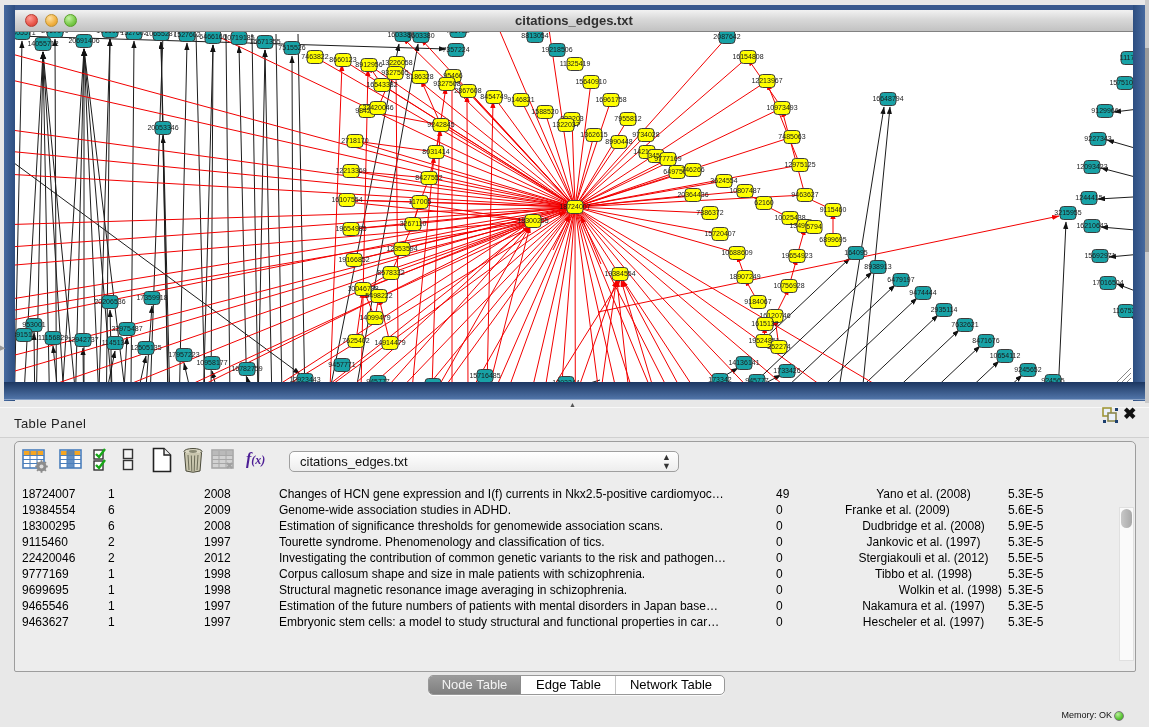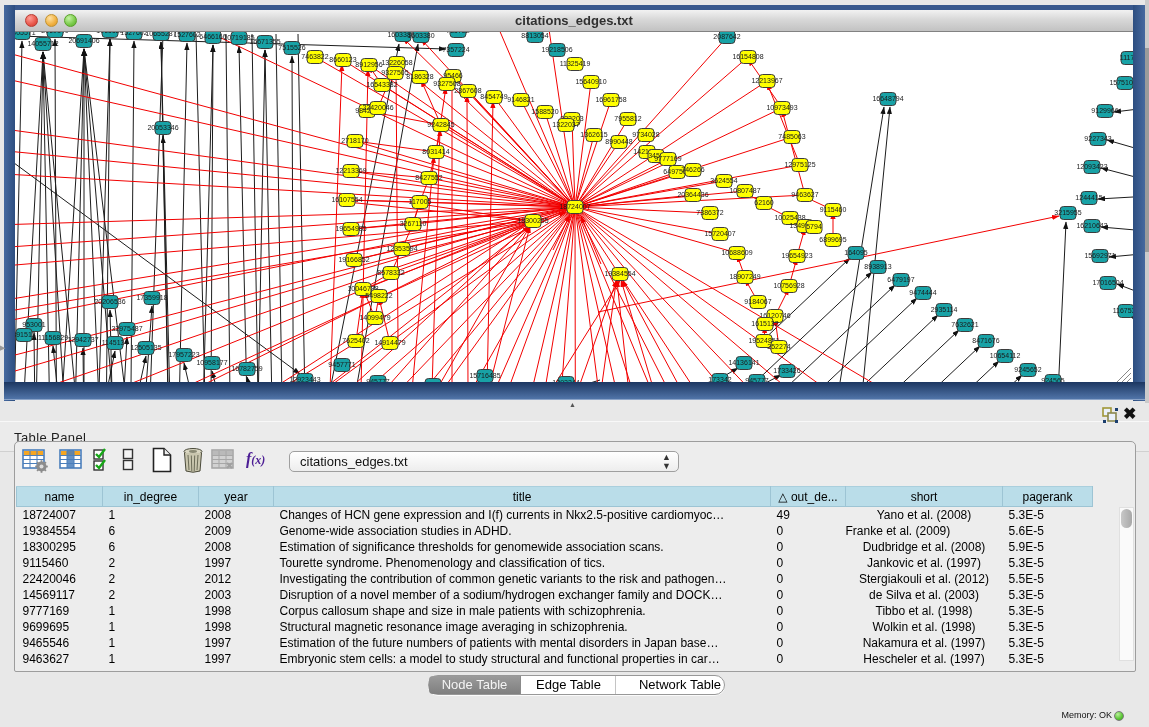--- a/index.html
+++ b/index.html
@@ -28,21 +28,21 @@
   .tl { width:13px; height:13px; border-radius:50%; top:14px; }
   #tl-r { left:25px; background:radial-gradient(circle at 35% 30%,#ff9d96,#e8574a 60%,#c93b30); border:1px solid #b93a31;}
   #tl-y { left:45px; background:radial-gradient(circle at 35% 30%,#ffe1a2,#f0b03f 60%,#d69431); border:1px solid #c2922f;}
   #tl-g { left:64px; background:radial-gradient(circle at 35% 30%,#c4f3a5,#79ca48 60%,#5aab33); border:1px solid #58a028;}
   #canvas { left:15px; top:32px; width:1118px; height:350px; background:#fff; }
 
   
   #caret { left:569px; top:402px; width:12px; height:6px; color:#555; font-size:7px; line-height:5px; z-index:9;}
 
   
-  #tphead { left:0; top:421px; width:1149px; height:31px; background:#ebebeb;
+  #tphead { left:0; top:407px; width:1149px; height:31px; background:#ebebeb;
             border-top:1px solid #f8f8f8; border-bottom:1px solid #d0d0d0;}
   #tphead .lbl { position:absolute; left:14px; top:8px; font-size:13px; color:#1f1f1f; letter-spacing:.4px;}
   #flt { left:1102px; top:407px; }
   #xbtn { left:1123px; top:404px; font-size:16px; font-weight:bold; color:#111; }
 
   
   #tc { left:14px; top:441px; width:1122px; height:231px; background:#ededed;
         border:1px solid #9d9d9d; border-radius:5px 5px 2px 2px; }
 
   
@@ -62,26 +62,26 @@
   td { height:16px; padding:0 0 0 6px; font-size:12px; white-space:nowrap; overflow:hidden;
        color:#000; }
   
   #vsb { left:1119px; top:507px; width:15px; height:154px; background:#fafafa;
          border:1px solid #e0e0e0; }
   #vsbthumb { left:1121px; top:509px; width:11px; height:19px; background:linear-gradient(90deg,#c8c8c8,#a8a8a8);
               border-radius:6px; }
 
   
   #tabs { left:428px; top:675px; width:297px; height:20px; background:#fff;
-          border:1px solid #989898; border-radius:10px; box-shadow:0 1px 0 rgba(255,255,255,.8);}
+          border:1px solid #989898; border-radius:5px; box-shadow:0 1px 0 rgba(255,255,255,.8);}
   .seg { position:absolute; top:0; height:18px; font-size:13px; line-height:18px; text-align:center; color:#000;}
   #seg1 { left:0; width:92px; background:linear-gradient(180deg,#9b9b9b,#7f7f7f); color:#f4f4f4;
           border-radius:4px 0 0 4px; border-right:1px solid #8b8b8b;}
   #seg2 { left:93px; width:94px; border-right:1px solid #c4c4c4;}
-  #seg3 { left:188px; width:108px;margin-left:9px; }
+  #seg3 { left:188px; width:108px; }
   #mem { right:37px; top:710px; font-size:9px; color:#111; }
   #memdot { left:1114px; top:711px; width:10px; height:10px; border-radius:50%;
             background:radial-gradient(circle at 35% 30%,#b9f19a,#59c434 60%,#3da51e); border:1px solid #7a7a7a;}
 
   
   #lhandle { left:0px; top:341px; width:5px; height:14px; color:#9a9a9a; font-size:7px; line-height:14px;}
 </style>
 </head>
 <body>
 
@@ -989,29 +989,20 @@
     <colgroup>
       <col style="width:86px">
       <col style="width:96px">
       <col style="width:75px">
       <col style="width:497px">
       <col style="width:75px">
       <col style="width:157px">
       <col style="width:90px">
     </colgroup>
     <tbody>
-      <tr>
-      <th>name</th>
-        <th>in_degree</th>
-        <th>year</th>
-        <th>title</th>
-      <th>△ out_de...</th>
-        <th>short</th>
-        <th>pagerank</th>
-    </tr>
     <tr>
         <td>18724007</td>
         <td>1</td>
         <td>2008</td>
         <td>Changes of HCN gene expression and I(f) currents in Nkx2.5-positive cardiomyoc…</td>
         <td>49</td>
         <td style="text-align:center;padding:0">Yano et al. (2008)</td>
         <td>5.3E-5</td>
       </tr>
 <tr>
@@ -1044,44 +1035,35 @@
 <tr>
         <td>22420046</td>
         <td>2</td>
         <td>2012</td>
         <td>Investigating the contribution of common genetic variants to the risk and pathogen…</td>
         <td>0</td>
         <td style="text-align:center;padding:0">Stergiakouli et al. (2012)</td>
         <td>5.5E-5</td>
       </tr>
 <tr>
-        <td>14569117</td>
-        <td>2</td>
-        <td>2003</td>
-        <td>Disruption of a novel member of a sodium/hydrogen exchanger family and DOCK…</td>
-        <td>0</td>
-        <td style="text-align:center;padding:0">de Silva et al. (2003)</td>
-        <td>5.3E-5</td>
-      </tr>
-<tr>
         <td>9777169</td>
         <td>1</td>
         <td>1998</td>
         <td>Corpus callosum shape and size in male patients with schizophrenia.</td>
         <td>0</td>
         <td style="text-align:center;padding:0">Tibbo et al. (1998)</td>
         <td>5.3E-5</td>
       </tr>
 <tr>
         <td>9699695</td>
         <td>1</td>
         <td>1998</td>
         <td>Structural magnetic resonance image averaging in schizophrenia.</td>
         <td>0</td>
-        <td style="text-align:center;padding:0">Wolkin et al. (1998)</td>
+        <td style="text-align:right;padding:0">Wolkin et al. (1998)</td>
         <td>5.3E-5</td>
       </tr>
 <tr>
         <td>9465546</td>
         <td>1</td>
         <td>1997</td>
         <td>Estimation of the future numbers of patients with mental disorders in Japan base…</td>
         <td>0</td>
         <td style="text-align:center;padding:0">Nakamura et al. (1997)</td>
         <td>5.3E-5</td>

